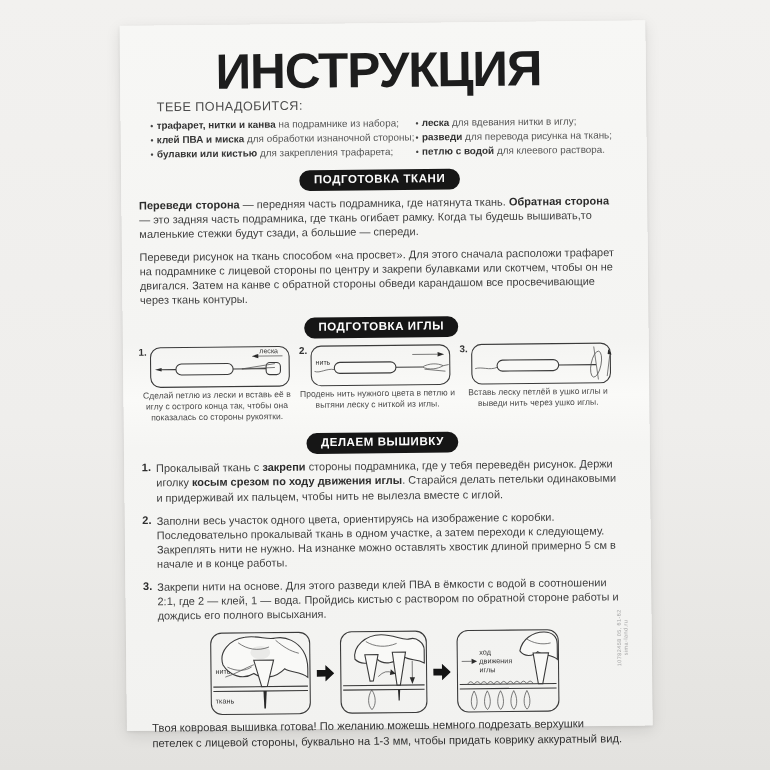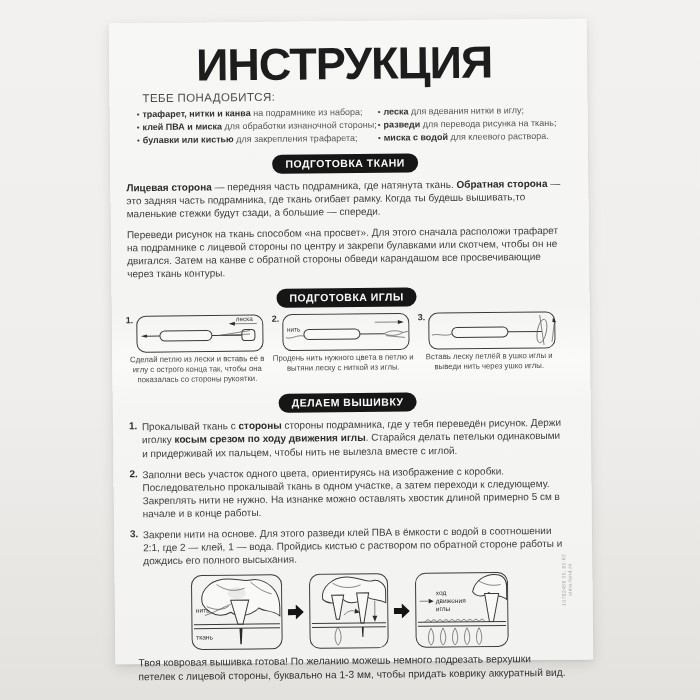--- a/index.html
+++ b/index.html
@@ -76,27 +76,27 @@
 
     <div class="needs">
       <div class="col left">
         <div class="need-item"><span class="blt">•</span><b>трафарет, нитки и канва</b><span> на подрамнике из набора;</span></div>
         <div class="need-item"><span class="blt">•</span><b>клей ПВА и миска</b><span> для обработки изнаночной стороны;</span></div>
         <div class="need-item"><span class="blt">•</span><b>булавки или кистью</b><span> для закрепления трафарета;</span></div>
       </div>
       <div class="col right">
         <div class="need-item"><span class="blt">•</span><b>леска</b><span> для вдевания нитки в иглу;</span></div>
         <div class="need-item"><span class="blt">•</span><b>разведи</b><span> для перевода рисунка на ткань;</span></div>
-        <div class="need-item"><span class="blt">•</span><b>миска с водой</b><span> для клеевого раствора.</span></div>
+        <div class="need-item"><span class="blt">•</span><b>петлю с водой</b><span> для клеевого раствора.</span></div>
       </div>
     </div>
 
     <div class="badge">ПОДГОТОВКА ТКАНИ</div>
 
-    <p class="body"><b>Лицевая сторона</b><span> — передняя часть подрамника, где натянута ткань. </span><b>Обратная сторона</b><span> — это задняя часть подрамника, где ткань огибает рамку. Когда ты будешь вышивать,то маленькие стежки будут сзади, а большие — спереди.</span></p>
+    <p class="body"><b>Переведи сторона</b><span> — передняя часть подрамника, где натянута ткань. </span><b>Обратная сторона</b><span> — это задняя часть подрамника, где ткань огибает рамку. Когда ты будешь вышивать,то маленькие стежки будут сзади, а большие — спереди.</span></p>
     <p class="body">Переведи рисунок на ткань способом «на просвет». Для этого сначала расположи трафарет на подрамнике с лицевой стороны по центру и закрепи булавками или скотчем, чтобы он не двигался. Затем на канве с обратной стороны обведи карандашом все просвечивающие через ткань контуры.</p>
 
     <div class="badge">ПОДГОТОВКА ИГЛЫ</div>
 
     <div class="steps">
 
       <div class="step">
         <span class="num">1.</span>
         <figure>
           <svg width="128" height="38" viewBox="0 0 128 38">
@@ -156,21 +156,21 @@
         </figure>
         <div class="cap">Вставь леску петлёй в ушко иглы и выведи нить через ушко иглы.</div>
       </div>
     </div>
 
     <div class="badge">ДЕЛАЕМ ВЫШИВКУ</div>
 
     <div class="items">
       <div class="item">
         <span class="n">1.</span>
-        <div class="t"><span>Прокалывай ткань с </span><b>стороны</b><span> стороны подрамника, где у тебя переведён рисунок. Держи иголку </span><b>косым срезом по ходу движения иглы</b><span>. Старайся делать петельки одинаковыми и придерживай их пальцем, чтобы нить не вылезла вместе с иглой.</span></div>
+        <div class="t"><span>Прокалывай ткань с </span><b>закрепи</b><span> стороны подрамника, где у тебя переведён рисунок. Держи иголку </span><b>косым срезом по ходу движения иглы</b><span>. Старайся делать петельки одинаковыми и придерживай их пальцем, чтобы нить не вылезла вместе с иглой.</span></div>
       </div>
       <div class="item">
         <span class="n">2.</span>
         <div class="t">Заполни весь участок одного цвета, ориентируясь на изображение с коробки. Последовательно прокалывай ткань в одном участке, а затем переходи к следующему. Закреплять нити не нужно. На изнанке можно оставлять хвостик длиной примерно 5 см в начале и в конце работы.</div>
       </div>
       <div class="item">
         <span class="n">3.</span>
         <div class="t">Закрепи нити на основе. Для этого разведи клей ПВА в ёмкости с водой в соотношении 2:1, где 2 — клей, 1 — вода. Пройдись кистью с раствором по обратной стороне работы и дождись его полного высыхания.</div>
       </div>
     </div>

